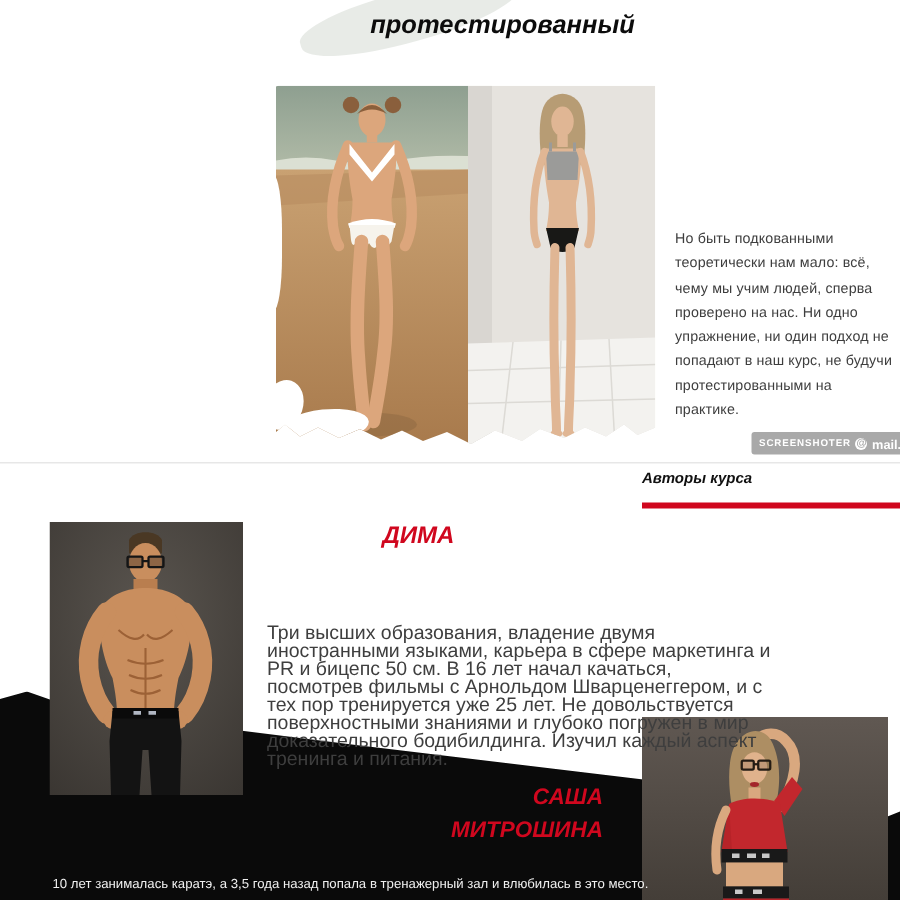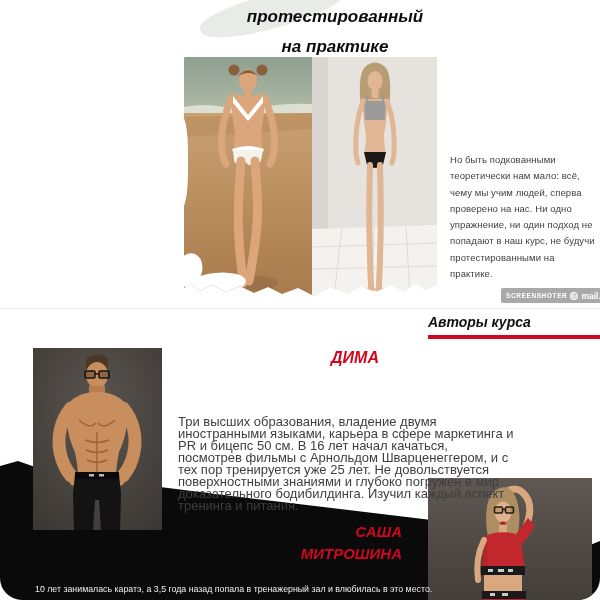--- a/index.html
+++ b/index.html
@@ -1,17 +1,17 @@
 <!DOCTYPE html>
 <html><head>
 <meta charset="utf-8">
 <style>
   html,body{margin:0;padding:0;background:#fff;}
   .page{position:relative;width:600px;height:600px;overflow:hidden;background:#ffffff;
-        font-family:"Liberation Sans",sans-serif;color:#3d3d3d;border-radius:22px;}
+        font-family:"Liberation Sans",sans-serif;color:#3d3d3d;}
 
   
   .brush-gray{position:absolute;left:198px;top:-6px;width:150px;height:34px;background:#e4e8e3;
               transform:rotate(-16deg);border-radius:45% 60% 50% 55%;opacity:.85;}
   .hero-title{position:absolute;left:185px;top:2px;width:300px;text-align:center;
               font-style:italic;font-weight:bold;font-size:17px;line-height:30px;color:#0c0c0c;}
   .para{position:absolute;font-size:9.5px;line-height:16.3px;color:#3e3e3e;letter-spacing:.1px;}
   .para-left{left:18px;top:121px;width:144px;}
   .para-right{left:450px;top:117px;width:147px;margin-top:35px;}
 
@@ -33,27 +33,27 @@
   .watermark{position:absolute;left:501px;top:288px;height:15px;padding:0 5px;background:#a9a9a9;
              border-radius:2px;display:flex;align-items:center;gap:3px;color:#fff;}
   .wm-label{font-size:6.5px;font-weight:bold;letter-spacing:.6px;}
   .wm-at{width:8px;height:8px;border-radius:50%;background:#fff;color:#a9a9a9;font-size:7px;
          font-weight:bold;display:flex;align-items:center;justify-content:center;line-height:8px;}
   .wm-domain{font-size:8.5px;font-weight:bold;}
 
   
   .divider{position:absolute;left:0;top:308px;width:600px;height:1px;background:#e7e7e7;}
   .authors-heading{position:absolute;left:428px;top:314px;width:172px;font-style:italic;
-                   font-weight:bold;font-size:14px;color:#101010;}
+                   font-weight:bold;font-size:10px;color:#101010;}
   .red-bar{position:absolute;left:428px;top:335px;width:172px;height:4px;}
 
   .dima-photo{position:absolute;left:33px;top:348px;width:129px;height:182px;z-index:3;}
   .author-name{position:absolute;font-style:italic;font-weight:bold;font-size:16px;
                line-height:22px;z-index:4;}
-  .dima-name{left:179px;top:347px;width:200px;text-align:right;}
+  .dima-name{left:179px;top:347px;width:200px;text-align:center;}
   .dima-bio{position:absolute;left:178px;top:403px;width:337px;font-size:13px;line-height:12px;
             color:#3e3e3e;z-index:4;}
 
   
   .black-section{position:absolute;left:0;top:455px;width:600px;height:145px;background:#0a0a0a;z-index:1;
     clip-path:polygon(0px 11px,18px 6px,38px 13px,58px 7px,80px 14px,100px 8px,122px 15px,142px 9px,
       155px 15px,160px 32px,200px 37px,240px 42px,290px 48px,340px 54px,390px 60px,440px 66px,
       490px 72px,530px 77px,548px 75px,562px 88px,578px 81px,590px 90px,600px 86px,600px 145px,0px 145px);}
   .sasha-photo{position:absolute;left:428px;top:478px;width:164px;height:122px;z-index:3;}
   .sasha-name{left:230px;top:521px;width:172px;text-align:right;font-size:15px;z-index:4;}
@@ -62,21 +62,20 @@
   .sasha-bio-2{top:597px;}
 </style>
 </head>
 <body>
 
 <div class="page">
 
   <div class="brush-gray"></div>
   <div class="hero-title">
     <div>протестированный</div>
-    <div>на практике</div>
   </div>
 
   <p class="para para-right">Но быть подкованными теоретически нам мало: всё, чему мы учим людей, сперва проверено на нас. Ни одно упражнение, ни один подход не попадают в наш курс, не будучи протестированными на практике.</p>
 
   <div class="photos">
     <svg class="photo photo-beach" viewBox="0 0 128 240" aria-hidden="true">
       <defs>
         <linearGradient id="sand" x1="0" y1="0" x2="0" y2="1">
           <stop offset="0" stop-color="#c9a172"></stop>
             <stop offset="1" stop-color="#a87a4c"></stop>

